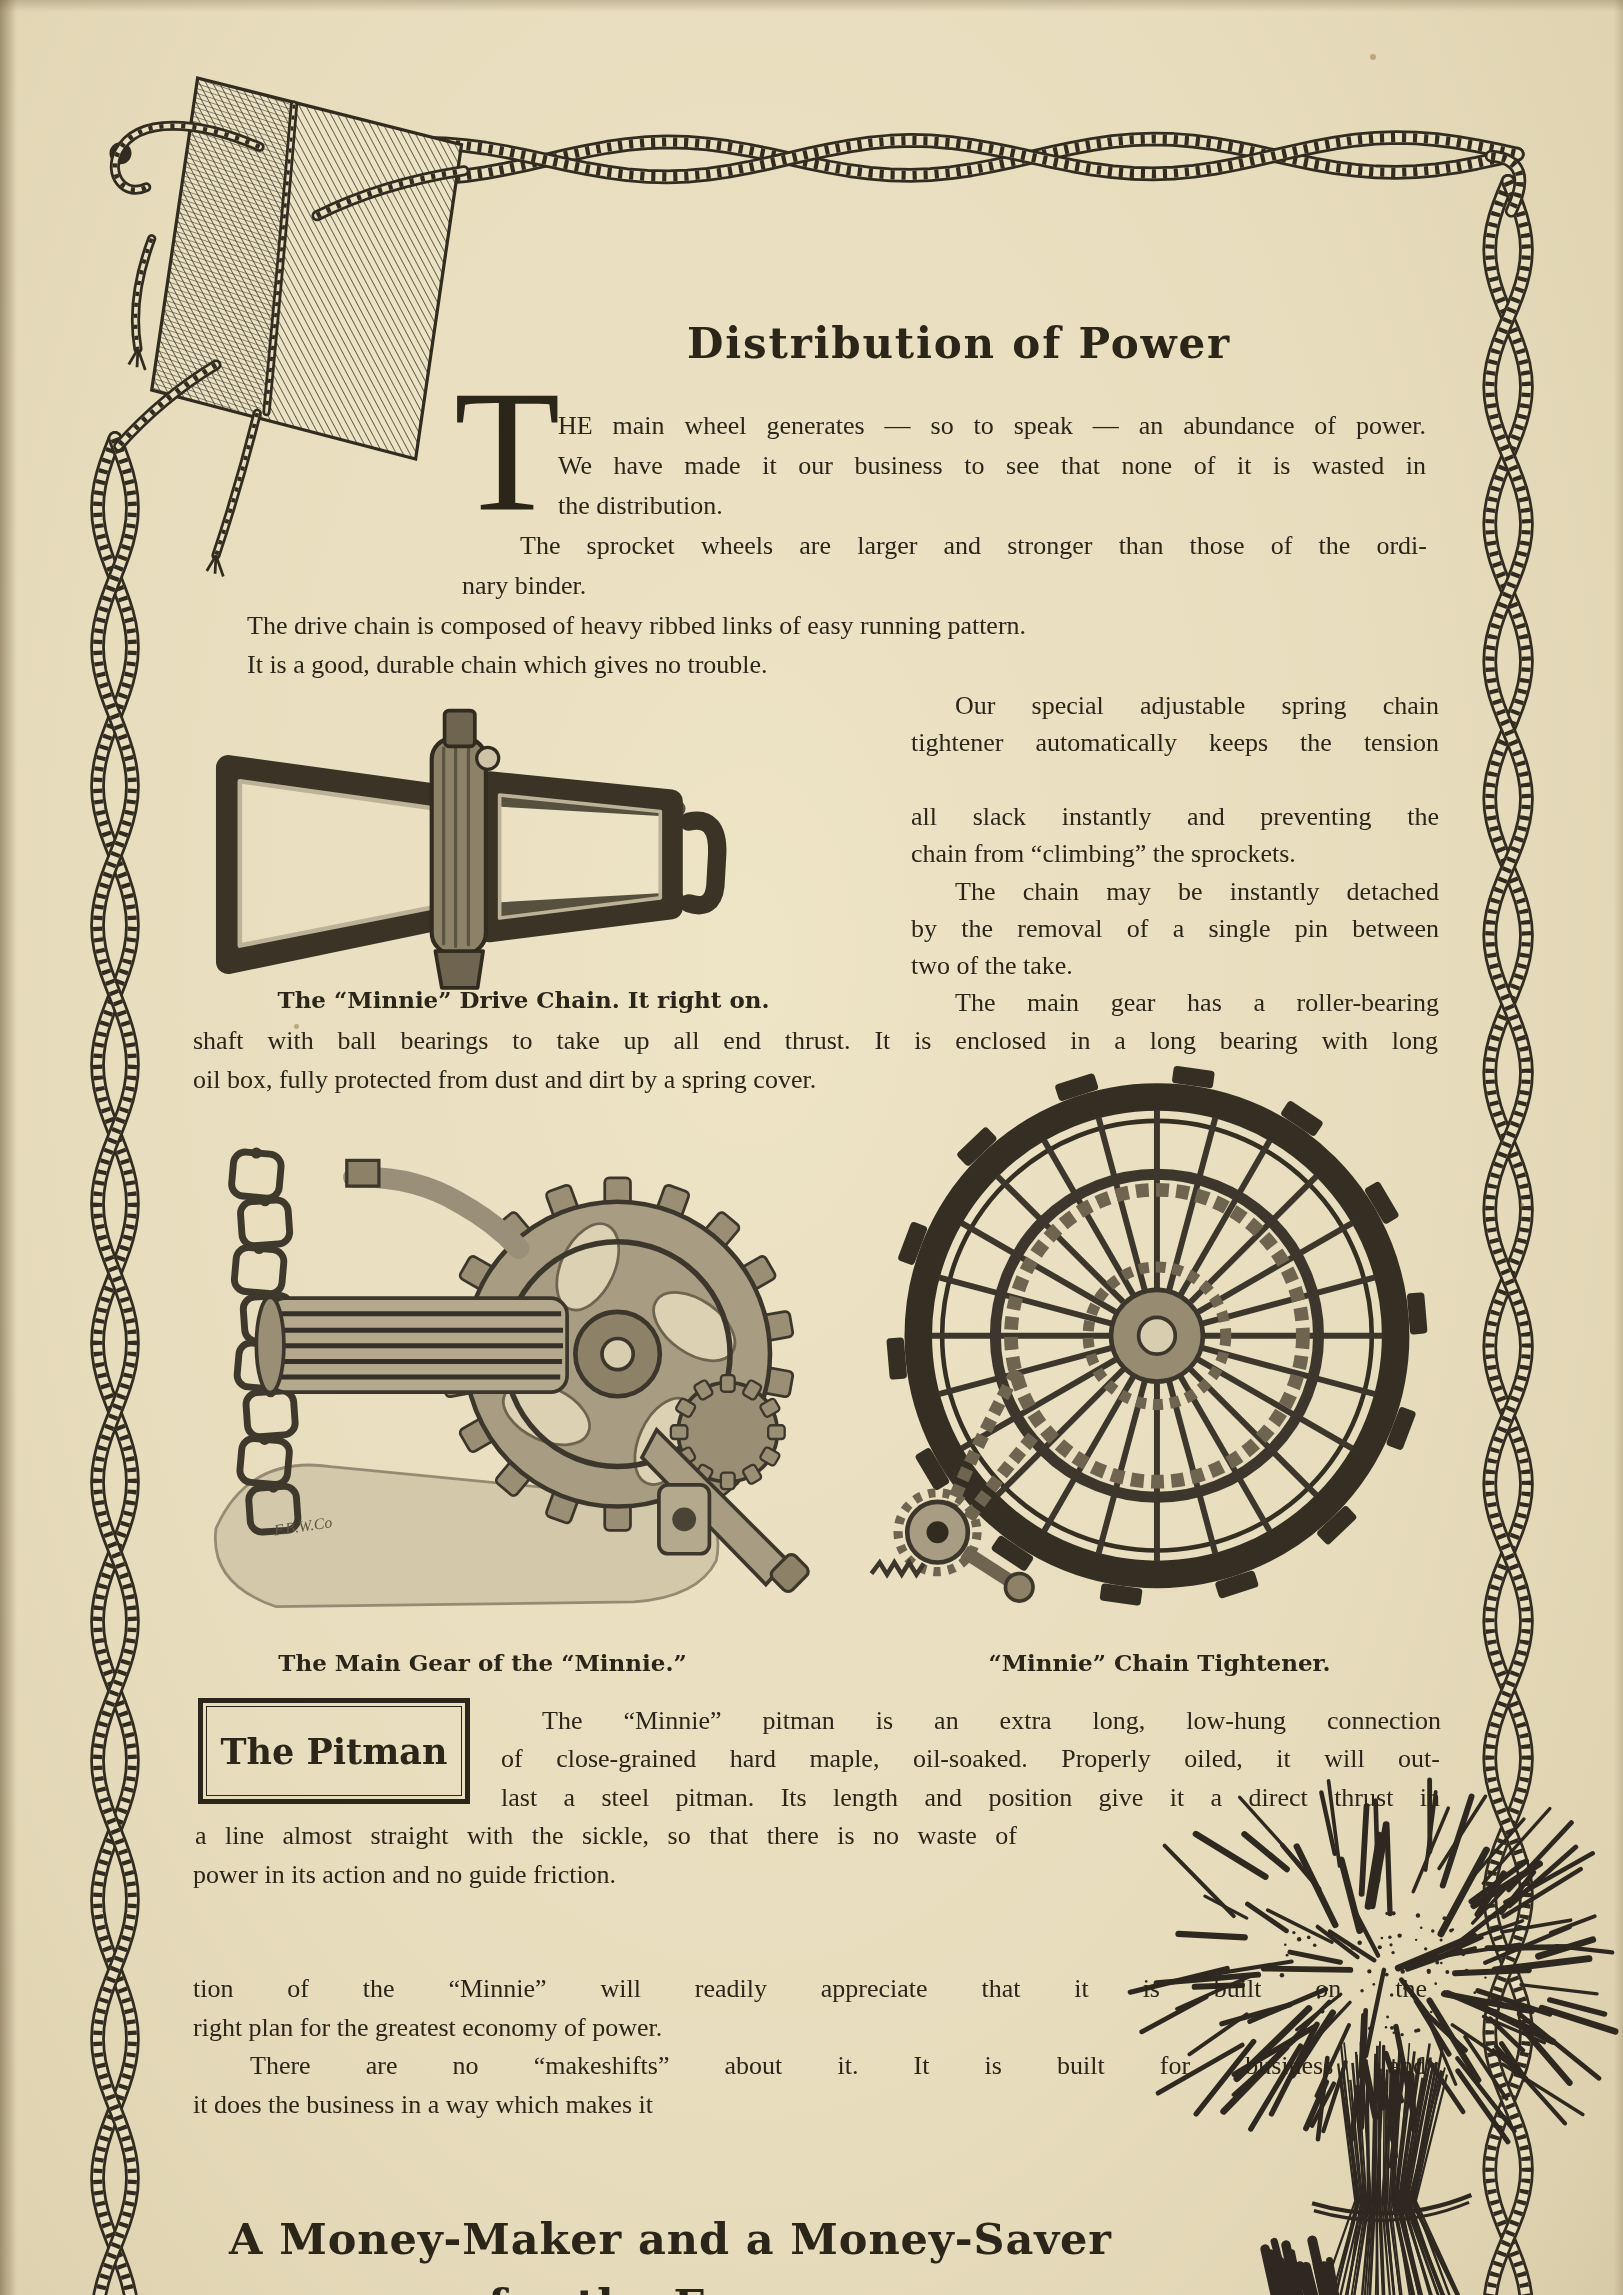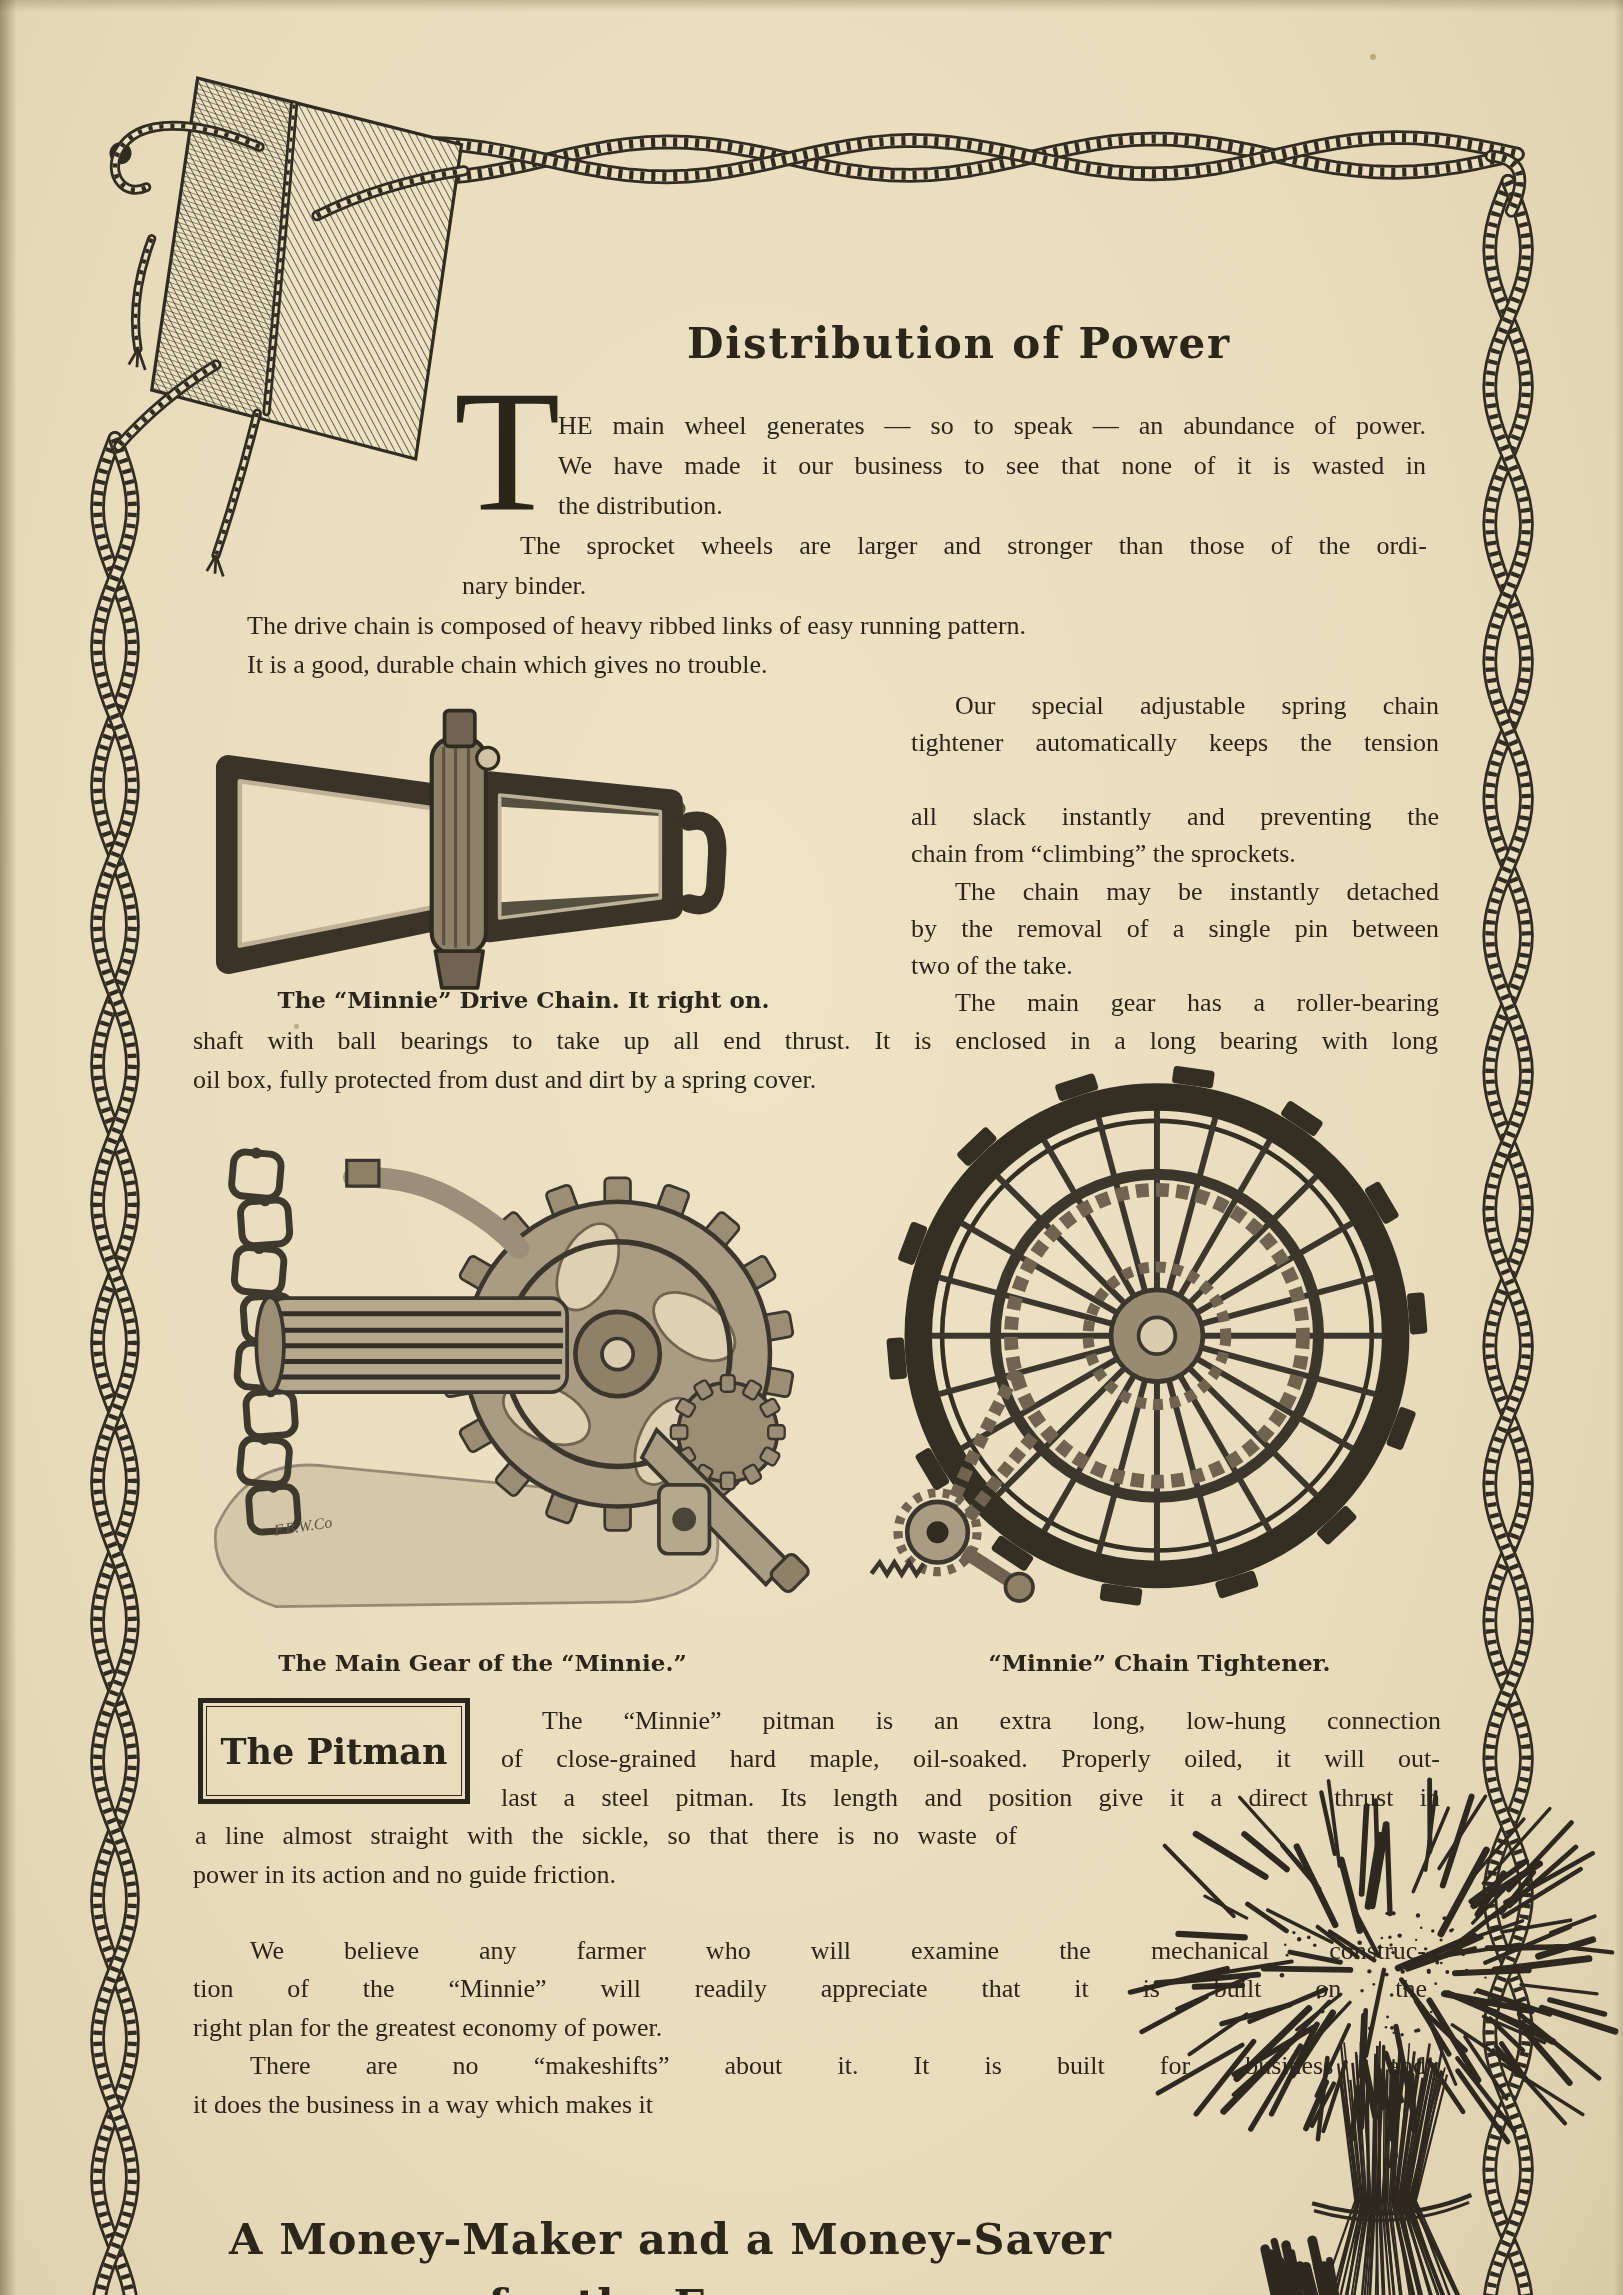--- a/index.html
+++ b/index.html
@@ -534,21 +534,20 @@
 
   <div class="pbox">
     <span>The Pitman</span>
   </div>
   <div class="ln j" style="left:542px;top:1705px;width:899px">The “Minnie” pitman is an extra long, low-hung connection</div>
   <div class="ln j" style="left:501px;top:1743px;width:939px">of close-grained hard maple, oil-soaked.  Properly oiled, it will out-</div>
   <div class="ln j" style="left:501px;top:1782px;width:939px">last a steel pitman.  Its length and position give it a direct thrust in</div>
   <div class="ln j" style="left:195px;top:1820px;width:822px">a line almost straight with the sickle, so that there is no waste of</div>
   <div class="ln" style="left:193px;top:1859px">power in its action and no guide friction.</div>
 
-  <div class="ln j" style="left:250px;top:1935px;width:1176px">We believe any farmer who will examine the mechanical construc-</div>
   <div class="ln j" style="left:193px;top:1973px;width:1234px">tion of the “Minnie” will readily appreciate that it is built on the</div>
   <div class="ln" style="left:193px;top:2012px">right plan for the greatest economy of power.</div>
   <div class="ln j" style="left:250px;top:2050px;width:1176px">There are no “makeshifts” about it.  It is built for business and</div>
   <div class="ln" style="left:193px;top:2089px">it does the business in a way which makes it</div>
 
   <div class="slog ctr" style="left:193px;top:2183px;width:955px">A Money-Maker and a Money-Saver</div>
   <div class="slog ctr" style="left:193px;top:2249px;width:955px">for the Farmer</div>
 
   <div class="edge edgeL"></div>
   <div class="edge edgeT"></div>

